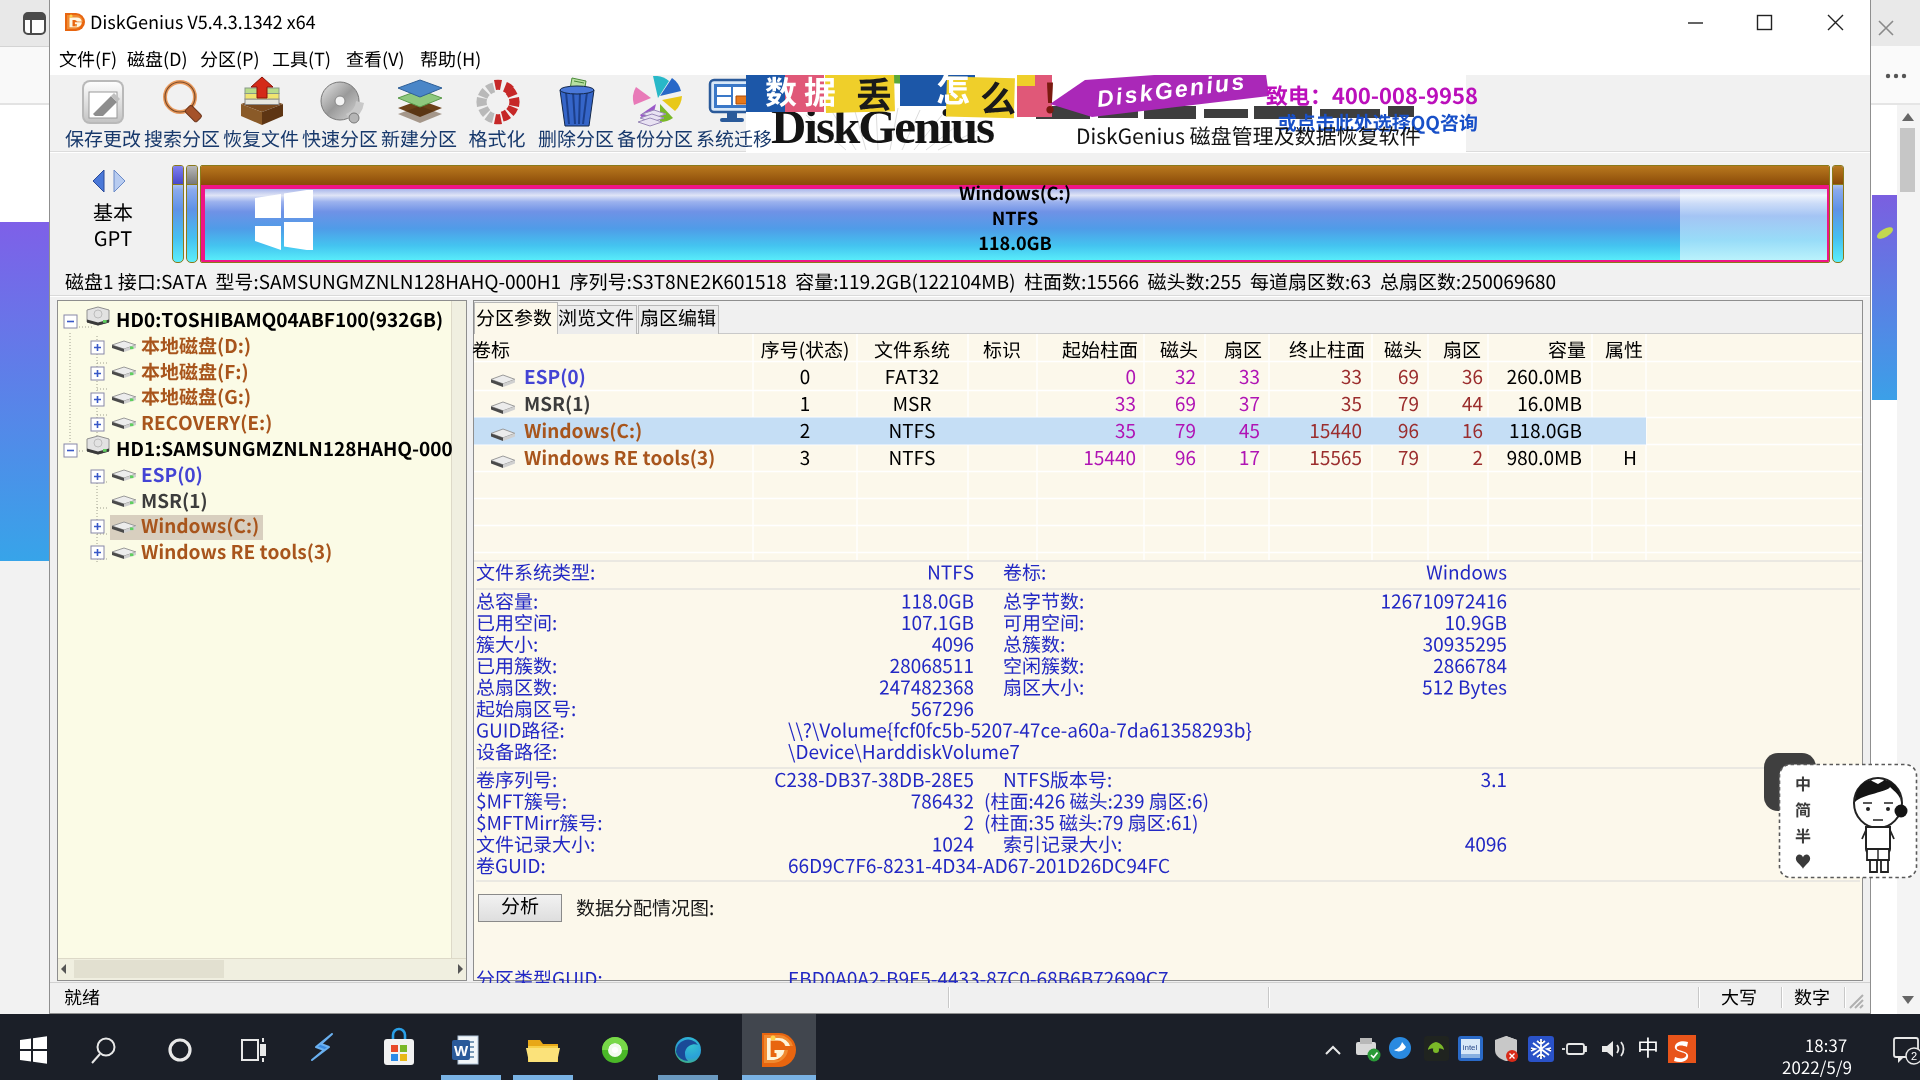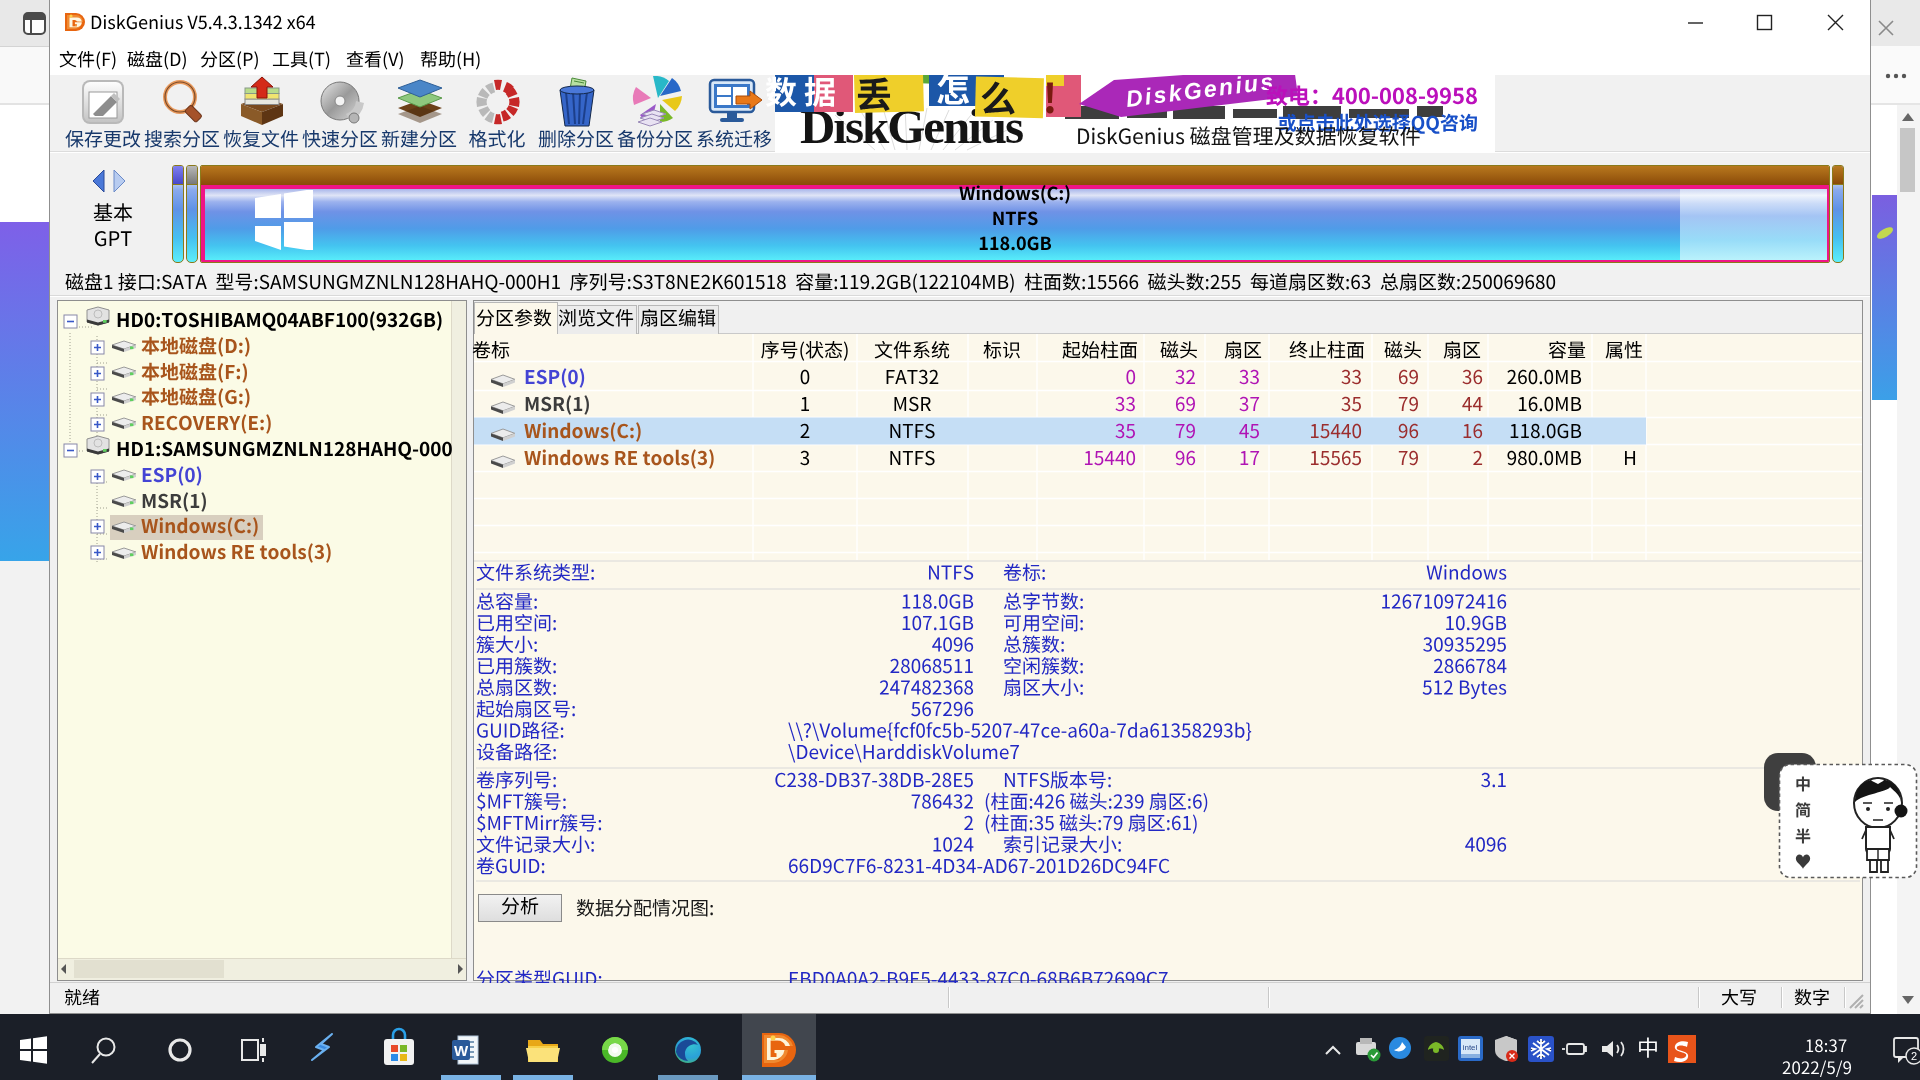--- a/index.html
+++ b/index.html
@@ -158,21 +158,21 @@
  <rect x="2" y="2" width="44" height="32" rx="4" fill="#d8e8f8" stroke="#2a5a9a" stroke-width="2.5"></rect>
  <rect x="6" y="6" width="36" height="24" fill="#3a78c8"></rect>
  <rect x="9" y="9" width="14" height="8" fill="#fff"></rect>
     <rect x="9" y="19" width="14" height="8" fill="#fff"></rect>
     <rect x="25" y="9" width="14" height="18" fill="#fff"></rect>
  <path d="M28 18h14v-5l12 9-12 9v-5H28z" fill="#e87818" stroke="#a84a08"></path>
  <rect x="19" y="34" width="10" height="6" fill="#2a5a9a"></rect>
  <rect x="12" y="40" width="24" height="4" rx="2" fill="#2a5a9a"></rect>
 </svg>
 
-<div class="abs" style="left:775px;top:75px;width:720px;height:77px;background:#fff;overflow:hidden">
+<div class="abs" style="left:746px;top:75px;width:720px;height:77px;background:#fff;overflow:hidden">
  <svg width="720" height="77" viewBox="0 0 720 77">
   <g stroke="#dcdcdc" stroke-width="1">
         <path d="M100 75L60 40M110 75L85 35M120 75L108 33M132 75L130 32M144 75L152 33M156 75L174 35M168 75L196 40M180 75L218 45M192 75L238 52"></path>
       </g>
   <text x="25" y="68" font-family="'Liberation Serif',serif" font-size="49" font-weight="bold" fill="#141414" textLength="222" style="letter-spacing:-2px">DiskGenius</text>
   <g fill="#2a2a2a" opacity=".9">
         <rect x="290" y="31" width="54" height="13"></rect>
         <rect x="352" y="34" width="40" height="9"></rect>
         <rect x="398" y="31" width="52" height="13"></rect>
         <rect x="458" y="34" width="44" height="9"></rect>

